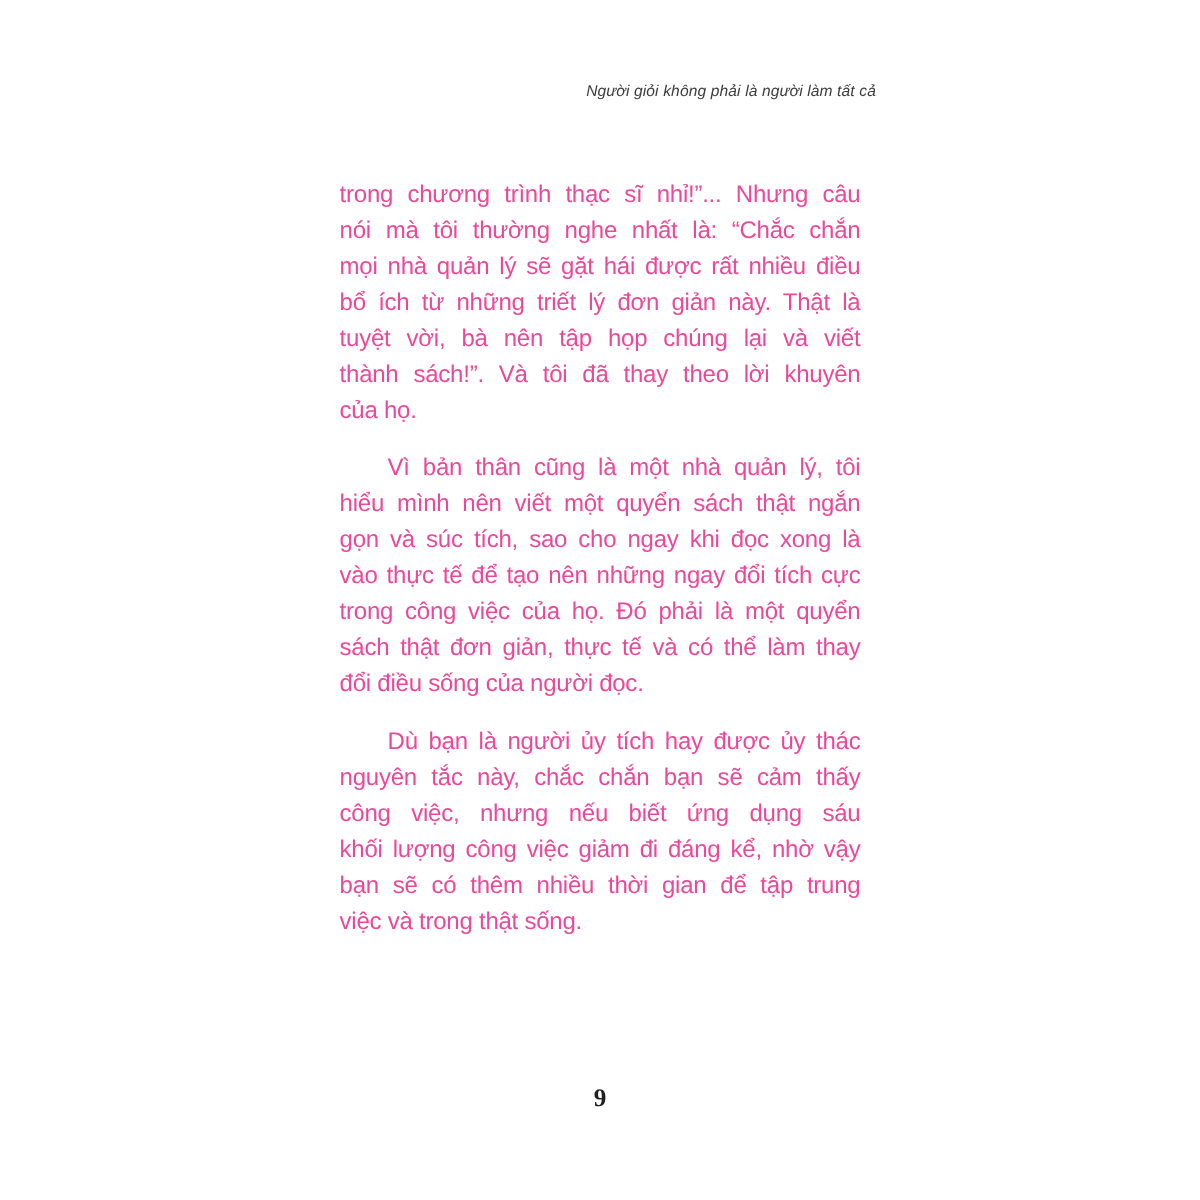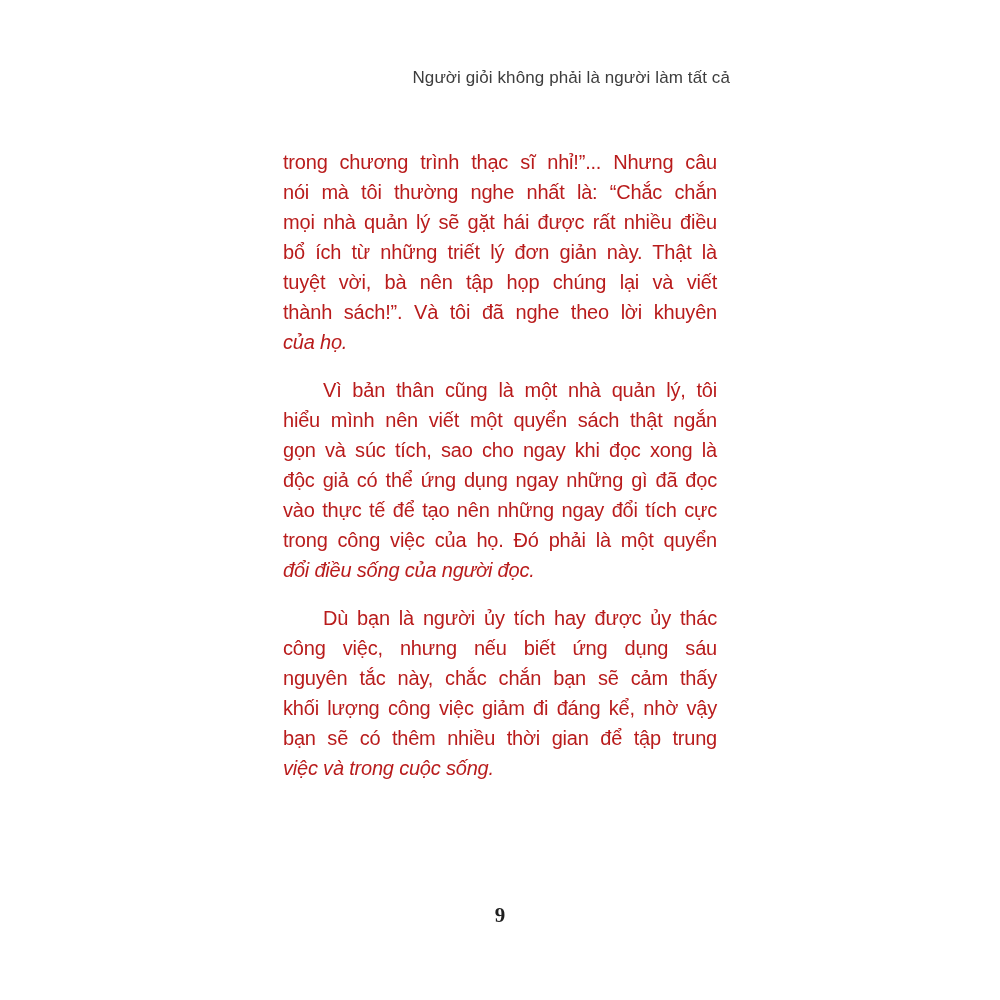--- a/index.html
+++ b/index.html
@@ -16,47 +16,47 @@
     height: 1000px;
     background: #ffffff;
     overflow: hidden;
   }
   .running-header {
     position: absolute;
     top: 68px;
     left: 283px;
     right: 270px;
     text-align: right;
-    font-size: 17px;
+    font-size: 13px;
     font-weight: 400;
     color: #3d3d3d;
     letter-spacing: 0.1px;
+    font-style: italic;
   }
   .body-text {
     position: absolute;
     top: 147px;
     left: 283px;
     width: 434px;
-    color: #b91c1c;
+    color: #ec4899;
     font-size: 20px;
     line-height: 30px;
     letter-spacing: -0.2px;
     font-weight: 400;
   }
   .paragraph {
     margin: 0 0 18px 0;
   }
   .line {
     text-align: justify;
     text-align-last: justify;
     white-space: normal;
   }
   .line.last {
     text-align-last: left;
-    font-style: italic;
   }
   .line.indent {
     text-indent: 40px;
   }
   .page-number {
     position: absolute;
     top: 903px;
     left: 283px;
     width: 434px;
     text-align: center;
@@ -72,36 +72,36 @@
 <div class="page">
   <div class="running-header">Người giỏi không phải là người làm tất cả</div>
 
   <div class="body-text">
       <div class="paragraph">
         <div class="line">trong chương trình thạc sĩ nhỉ!”... Nhưng câu</div>
         <div class="line">nói mà tôi thường nghe nhất là: “Chắc chắn</div>
         <div class="line">mọi nhà quản lý sẽ gặt hái được rất nhiều điều</div>
         <div class="line">bổ ích từ những triết lý đơn giản này. Thật là</div>
         <div class="line">tuyệt vời, bà nên tập họp chúng lại và viết</div>
-        <div class="line">thành sách!”. Và tôi đã nghe theo lời khuyên</div>
+        <div class="line">thành sách!”. Và tôi đã thay theo lời khuyên</div>
         <div class="line last">của họ.</div>
       </div>
       <div class="paragraph">
         <div class="line indent">Vì bản thân cũng là một nhà quản lý, tôi</div>
         <div class="line">hiểu mình nên viết một quyển sách thật ngắn</div>
         <div class="line">gọn và súc tích, sao cho ngay khi đọc xong là</div>
-        <div class="line">độc giả có thể ứng dụng ngay những gì đã đọc</div>
         <div class="line">vào thực tế để tạo nên những ngay đổi tích cực</div>
         <div class="line">trong công việc của họ. Đó phải là một quyển</div>
+        <div class="line">sách thật đơn giản, thực tế và có thể làm thay</div>
         <div class="line last">đổi điều sống của người đọc.</div>
       </div>
       <div class="paragraph">
         <div class="line indent">Dù bạn là người ủy tích hay được ủy thác</div>
+        <div class="line">nguyên tắc này, chắc chắn bạn sẽ cảm thấy</div>
         <div class="line">công việc, nhưng nếu biết ứng dụng sáu</div>
-        <div class="line">nguyên tắc này, chắc chắn bạn sẽ cảm thấy</div>
         <div class="line">khối lượng công việc giảm đi đáng kể, nhờ vậy</div>
         <div class="line">bạn sẽ có thêm nhiều thời gian để tập trung</div>
-        <div class="line last">việc và trong cuộc sống.</div>
+        <div class="line last">việc và trong thật sống.</div>
       </div>
     </div>
 
   <div class="page-number">9</div>
 </div>
 
 </body></html>

